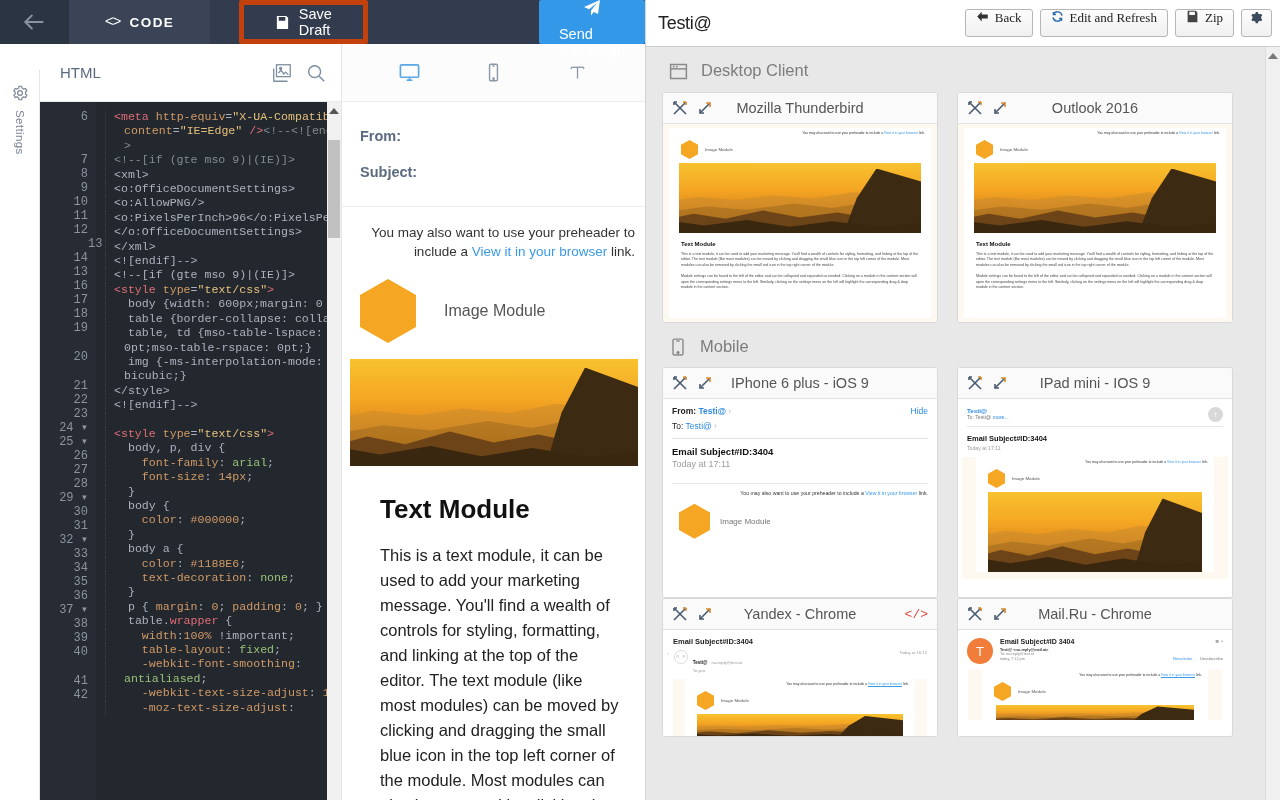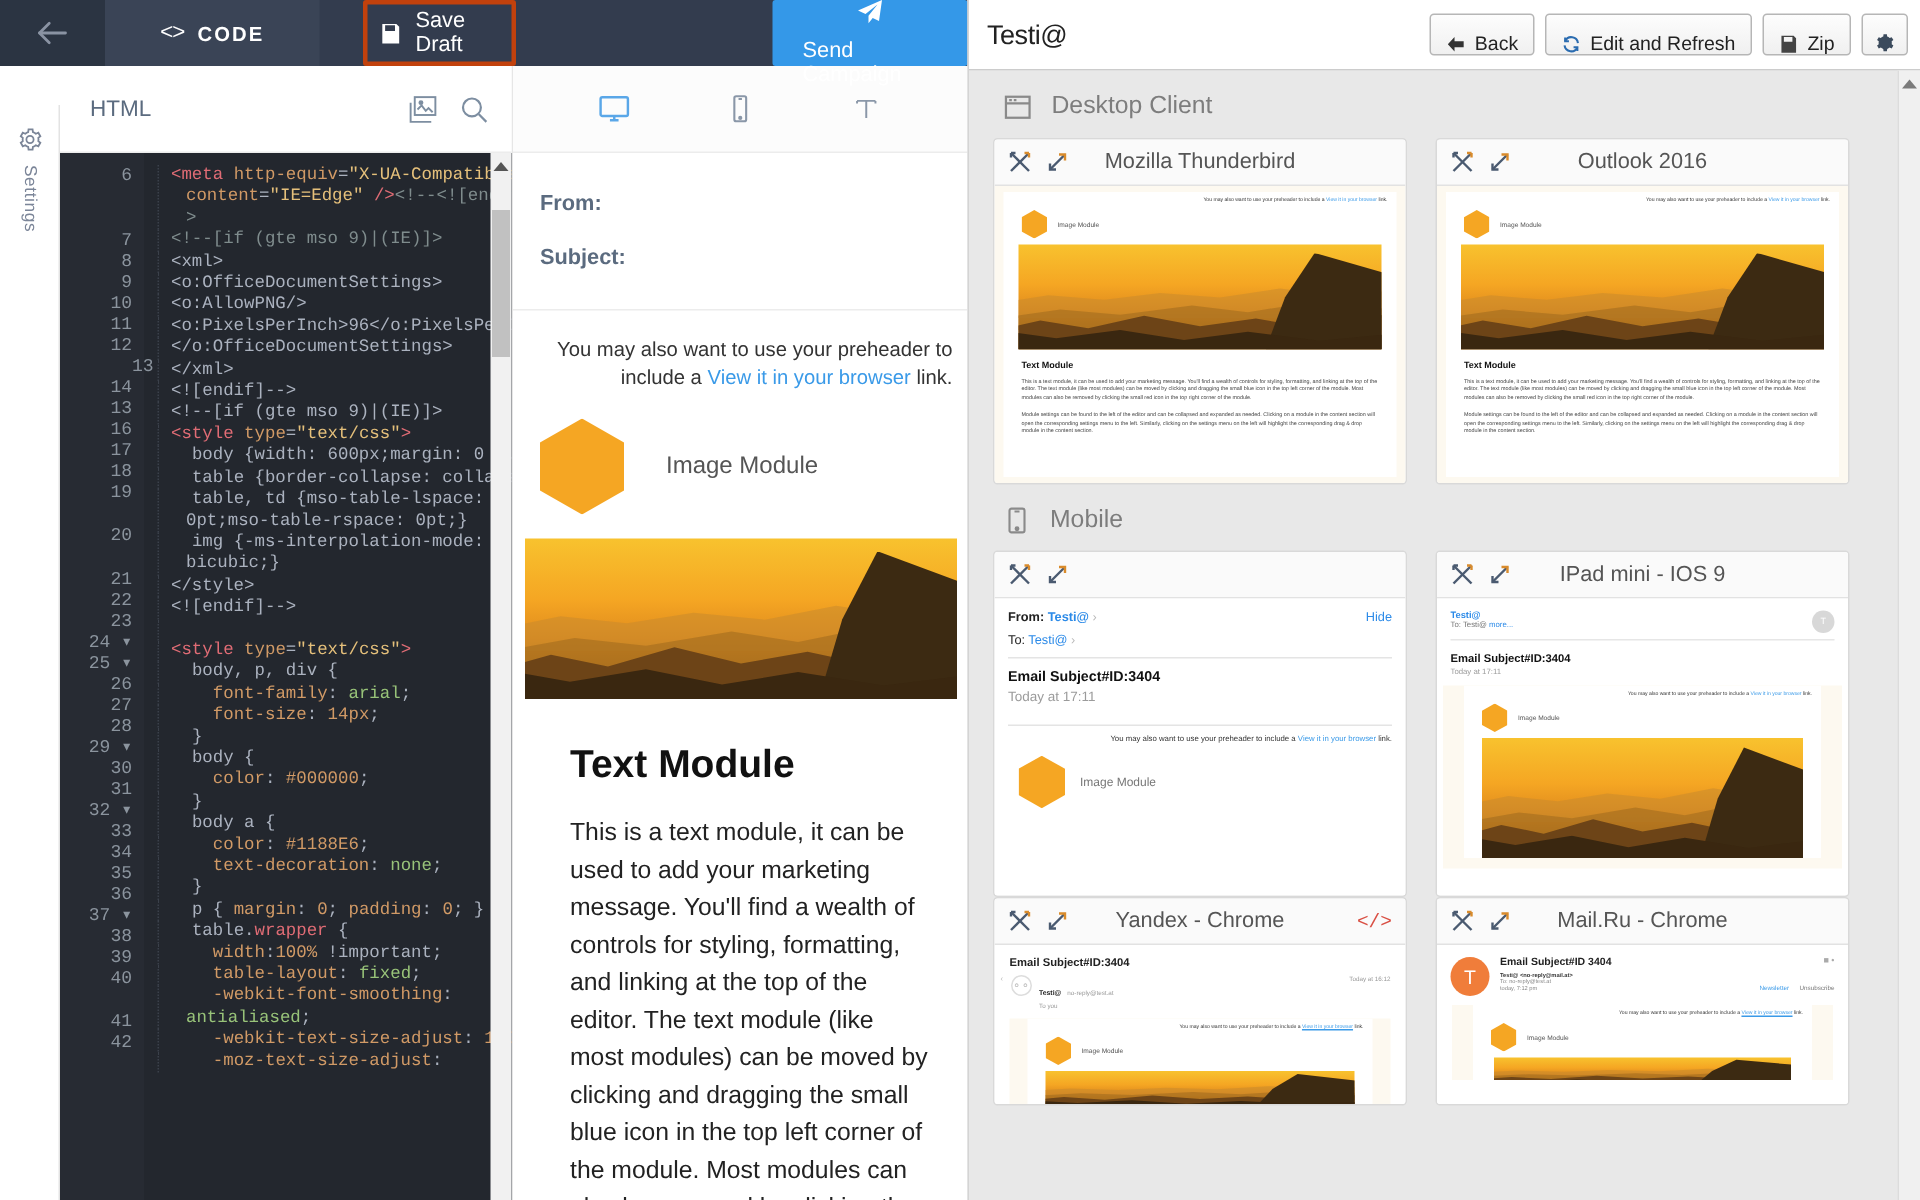--- a/index.html
+++ b/index.html
@@ -15,22 +15,22 @@
   .left-side { width: 645px; height: 800px; position: relative; background: #fff; display: flex; flex-direction: column; }
 
   .topbar { height: 70px; background: #333c4e; display: flex; align-items: stretch; position: relative; }
   .back-zone { width: 70px; display: flex; align-items: center; justify-content: center; background: #2b3442; cursor: pointer; }
   .back-arrow { width: 26px; height: 26px; color: #8a93a3; }
   .code-tab { width: 143px; background: #3a4456; display: flex; align-items: center; justify-content: center; gap: 9px; color: #fff; cursor: pointer; }
   .code-tab .chev { font-family: "Liberation Mono", monospace; font-size: 15px; letter-spacing: -1px; color: #fff; }
   .code-tab .lbl { font-size: 13.5px; letter-spacing: 1.4px; font-weight: bold; }
   .topbar-actions { flex: 1; display: flex; align-items: center; gap: 0; padding-left: 29px; }
   .btn-draft {
-    border: 3px solid #c2410c; color: #fff; background: transparent;
-    height: 44px; padding: 0 8px; display: flex; align-items: center; gap: 9px;
+    border: 5px solid #c2410c; color: #fff; background: transparent;
+    height: 44px; padding: 0 31px; display: flex; align-items: center; gap: 9px;
     font-size: 14.5px; cursor: pointer; border-radius: 2px;
   }
   .btn-send {
     background: #3498e8; color: #fff; border: none; height: 44px;
     padding: 0 20px; display: flex; align-items: center; gap: 10px;
     font-size: 14.5px; cursor: pointer; border-radius: 2px; margin-left: 171px; flex-direction: column;
   }
   .ico { display: inline-flex; align-items: center; justify-content: center; }
 
   
@@ -91,23 +91,23 @@
   .imgmod .cap { font-size: 16px; color: #555; }
   .hero { margin: 6px 0 0 8px; width: 288px; height: 107px; position: relative; overflow: hidden; }
   .textmod { padding: 28px 0 0 38px; }
   .textmod h2 { font-size: 26px; color: #111; margin-bottom: 18px; }
   .textmod p { font-size: 16.5px; color: #222; line-height: 25px; width: 240px; }
 
   
   .right-side { width: 635px; height: 800px; background: #e8e8e8; position: relative; display: flex; flex-direction: column; border-left: 1px solid #d4d4d4; }
   .rt-head { height: 47px; background: #fff; display: flex; align-items: center; padding: 0 8px 0 12px; border-bottom: 1px solid #ccc; }
   .rt-logo { font-size: 18px; color: #222; letter-spacing: -.3px; flex: 1; }
-  .rt-btn { display: flex; align-items: flex-end; gap: 6px; height: 28px; padding: 0 10px; font-size: 13px;
+  .rt-btn { display: flex; align-items: flex-start; gap: 6px; height: 28px; padding: 0 10px; font-size: 13px;
             background: linear-gradient(#fdfdfd,#f0f0f0); border: 1px solid #b6b6b6; border-radius: 3px;
-            color: #222; cursor: pointer; margin-left: 7px; }
+            color: #222; cursor: pointer; margin-left: 7px; font-family: Liberation Serif, serif; }
   .rt-btn.icon-only { padding: 0 7px; }
   .rt-scroll { position: absolute; right: 0; top: 47px; width: 15px; bottom: 0; background: #f0f0f0; border-left: 1px solid #dcdcdc; }
   .rt-scroll .up { width: 0; height: 0; border-left: 5px solid transparent; border-right: 5px solid transparent;
                    border-bottom: 6px solid #7a7a7a; margin: 6px auto 0; }
   .rt-body { flex: 1; overflow: hidden; padding: 0 18px 0 12px; }
 
   .sec-head { display: flex; align-items: flex-start; gap: 12px; padding: 14px 0 10px 10px; }
   .sec-head .sico { color: #8a8a8a; display: flex; }
   .sec-head .slabel { font-size: 16.5px; color: #7d7d7d; }
 
@@ -544,20 +544,21 @@
                   <path d="M14 2h-3M14 2v3" stroke="#d98b2b"></path>
                 </svg>
             </span>
             <span class="ch-ico">
               <svg viewBox="0 0 16 16" width="16" height="16" fill="none" stroke="#4a5a70" stroke-width="1.6">
                   <path d="M3 13L13 3"></path>
                   <path d="M9 3h4v4" stroke="#d98b2b"></path>
                   <path d="M7 13H3V9"></path>
                 </svg>
             </span>
+            <span class="ch-title">IPhone 6 plus - iOS 9</span>
           </div>
           <div class="card-body" style="height:198px;">
             <div class="ip-row">
               <span class="ip-hide">Hide</span>
               <span class="b">From:</span>
               <span class="ip-blue b">Testi@</span>
               <span class="ip-grey">›</span>
             </div>
             <div class="ip-row" style="padding-top:5px;">
               <span>To:</span>

